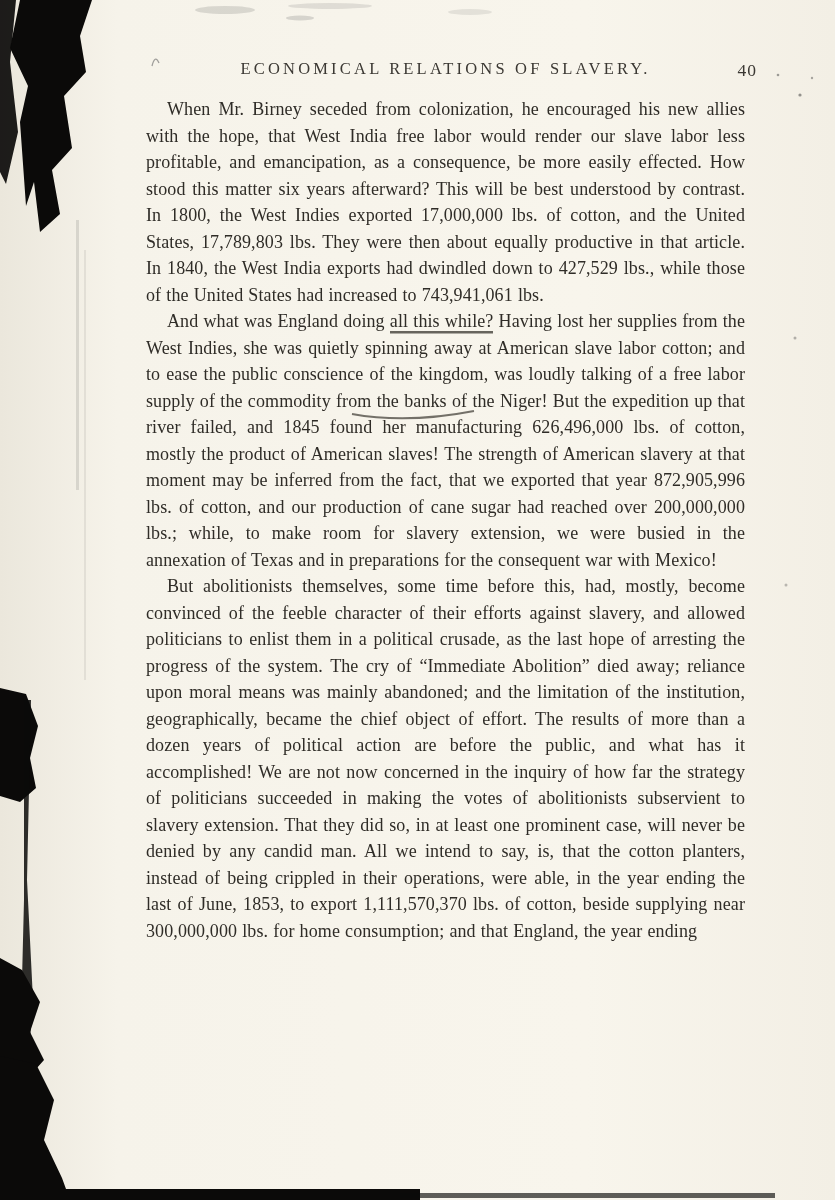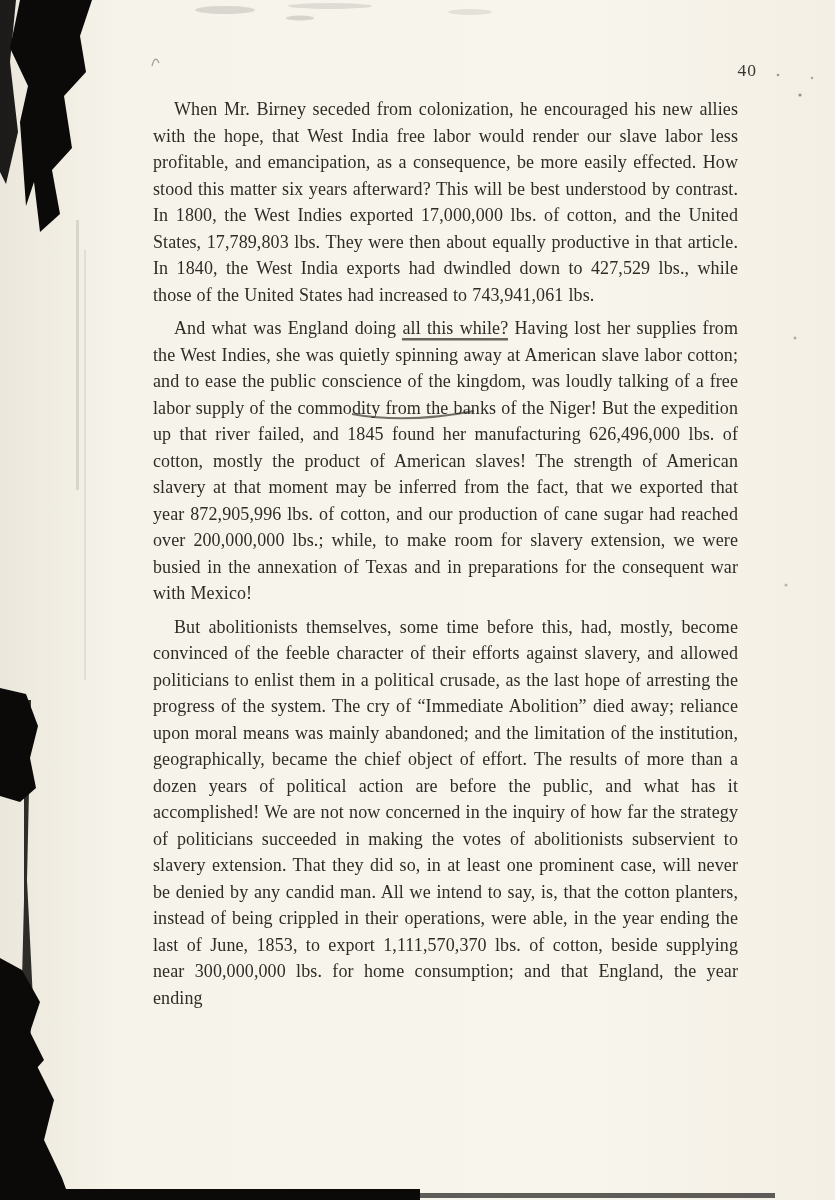--- a/index.html
+++ b/index.html
@@ -31,21 +31,21 @@
     letter-spacing: 3.2px;
     color: #3b3833;
     padding-top: 7px;
     white-space: nowrap;
   }
   .pagenum {
     position: absolute; right: -12px; top: 8px;
     font-size: 17.5px; letter-spacing: 1px; color: #3b3833;
   }
   .para {
-    margin: 7px;
+    margin: 0;
     font-size: 18px;
     line-height: 26.5px;
     text-align: justify;
     text-indent: 21px;
     letter-spacing: 0.1px;
     word-spacing: 0.5px;
   }
   .pencil-underline {
     box-shadow: 0 2.5px 0 rgba(55, 52, 46, 0.75);
   }
@@ -86,20 +86,21 @@
     <circle cx="800" cy="95" r="1.6" fill="#333" opacity="0.5"></circle>
     <circle cx="812" cy="78" r="1.2" fill="#333" opacity="0.4"></circle>
     <circle cx="795" cy="338" r="1.5" fill="#333" opacity="0.35"></circle>
     <circle cx="786" cy="585" r="1.5" fill="#333" opacity="0.3"></circle>
     <circle cx="778" cy="75" r="1.3" fill="#333" opacity="0.45"></circle>
   </svg>
 
   <div id="content">
 
     <div id="page-header">
+      <div class="title">ECONOMICAL RELATIONS OF SLAVERY.</div>
       <div class="pagenum">40</div>
     </div>
 
     <p class="para">When Mr. Birney seceded from colonization, he encouraged his new allies with the hope, that West India free labor would render our slave labor less profitable, and emancipation, as a consequence, be more easily effected. How stood this matter six years afterward? This will be best understood by contrast. In 1800, the West Indies exported 17,000,000 lbs. of cotton, and the United States, 17,789,803 lbs. They were then about equally productive in that article. In 1840, the West India exports had dwindled down to 427,529 lbs., while those of the United States had increased to 743,941,061 lbs.</p>
 
     <p class="para"><span>And what was England doing </span><span class="pencil-underline">all this while?</span><span> Having lost her supplies from the West Indies, she was quietly spinning away at American slave labor cotton; and to ease the public conscience of the kingdom, was loudly talking of a free labor supply of the commodity from the banks of the Niger! But the expedition up that river failed, and 1845 found her manufacturing 626,496,000 lbs. of cotton, mostly the product of American slaves! The strength of American slavery at that moment may be inferred from the fact, that we exported that year 872,905,996 lbs. of cotton, and our production of cane sugar had reached over 200,000,000 lbs.; while, to make room for slavery extension, we were busied in the annexation of Texas and in preparations for the consequent war with Mexico!</span></p>
 
     <p class="para">But abolitionists themselves, some time before this, had, mostly, become convinced of the feeble character of their efforts against slavery, and allowed politicians to enlist them in a political crusade, as the last hope of arresting the progress of the system. The cry of “Immediate Abolition” died away; reliance upon moral means was mainly abandoned; and the limitation of the institution, geographically, became the chief object of effort. The results of more than a dozen years of political action are before the public, and what has it accomplished! We are not now concerned in the inquiry of how far the strategy of politicians succeeded in making the votes of abolitionists subservient to slavery extension. That they did so, in at least one prominent case, will never be denied by any candid man. All we intend to say, is, that the cotton planters, instead of being crippled in their operations, were able, in the year ending the last of June, 1853, to export 1,111,570,370 lbs. of cotton, beside supplying near 300,000,000 lbs. for home consumption; and that England, the year ending</p>
 
   </div>

